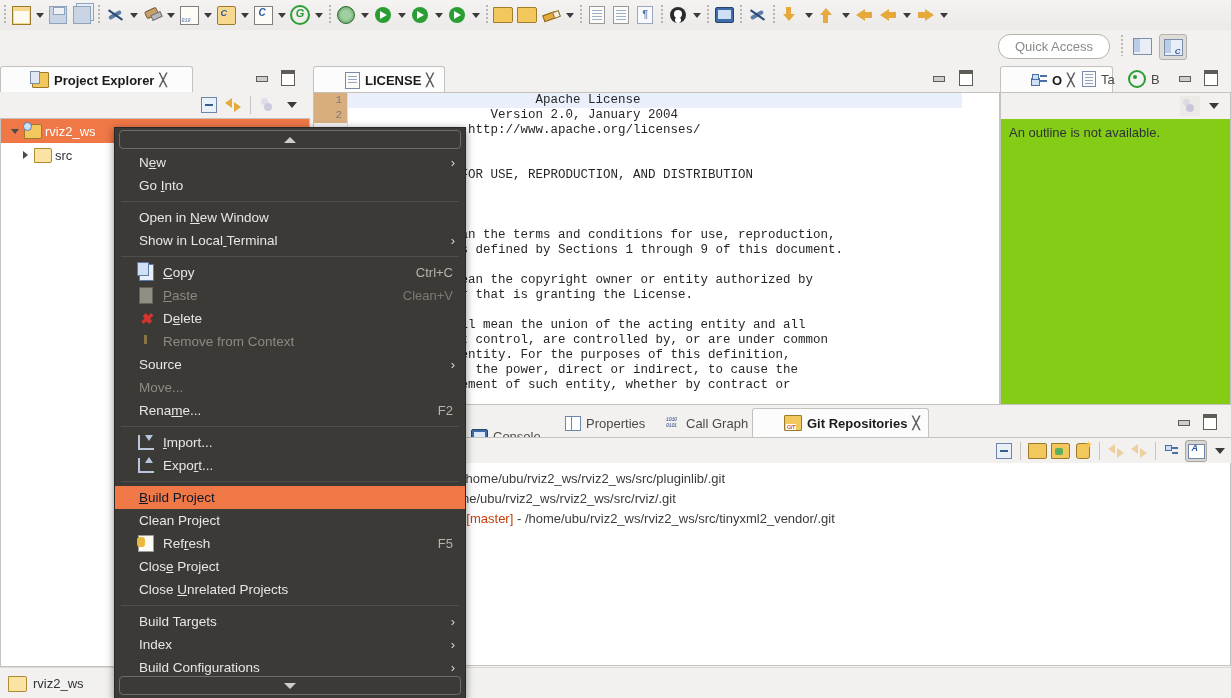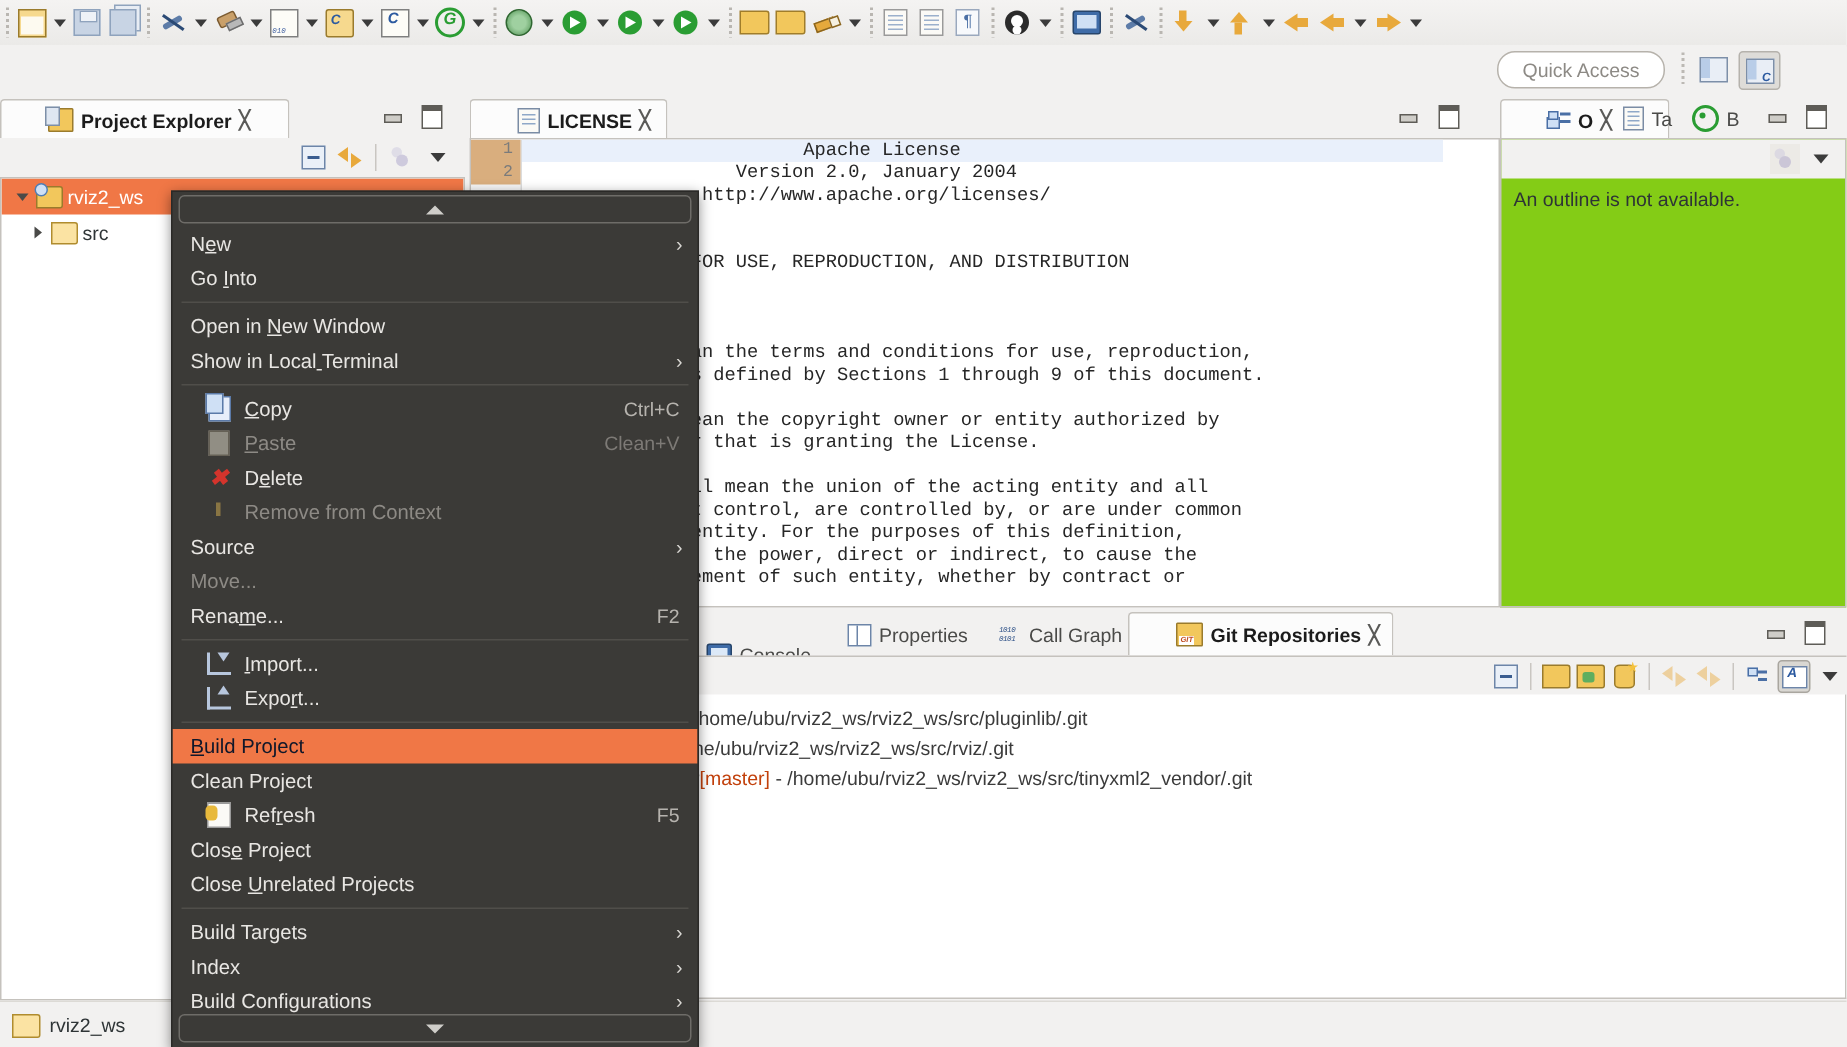--- a/index.html
+++ b/index.html
@@ -233,21 +233,21 @@
     margin:2px 4px;height:17px;border:1px solid #6e6c68;border-radius:4px;
     background:#3b3a37;display:flex;align-items:center;justify-content:center;
   }
   .scroll-arrow.up::after{content:"";border-left:6px solid transparent;border-right:6px solid transparent;
     border-bottom:6px solid #cfcdc9;}
   .scroll-arrow.down::after{content:"";border-left:6px solid transparent;border-right:6px solid transparent;
     border-top:6px solid #cfcdc9;}
   .mi{height:23px;display:flex;align-items:center;position:relative;padding-left:24px;color:#e8e6e3;}
   .mi .mi-ic{position:absolute;left:22px;width:18px;height:17px;display:flex;align-items:center;justify-content:center;}
   .mi.has-ic{padding-left:48px;}
-  .mi.plain{padding-left:12px;}
+  .mi.plain{padding-left:24px;}
   .mi.disabled{color:#8d8a85;}
   .mi.highlight{background:#f07746;color:#0f172a;}
   .mi .acc{position:absolute;right:12px;color:#b6b3ae;font-size:13px;}
   .mi.disabled .acc{color:#7d7a76;}
   .mi .submenu-arrow{position:absolute;right:10px;color:#d8d6d2;font-size:13px;}
   .msep{height:1px;background:#504e4a;margin:4px 6px;}
   u{text-decoration:underline;}
   .ic.copyic{width:13px;height:15px;background:#e7eefa;border:1px solid #5b7aa8;}
   .ic.copyic::after{content:"";position:absolute;left:-3px;top:-3px;width:10px;height:12px;
     background:#cfe0f5;border:1px solid #5b7aa8;}

